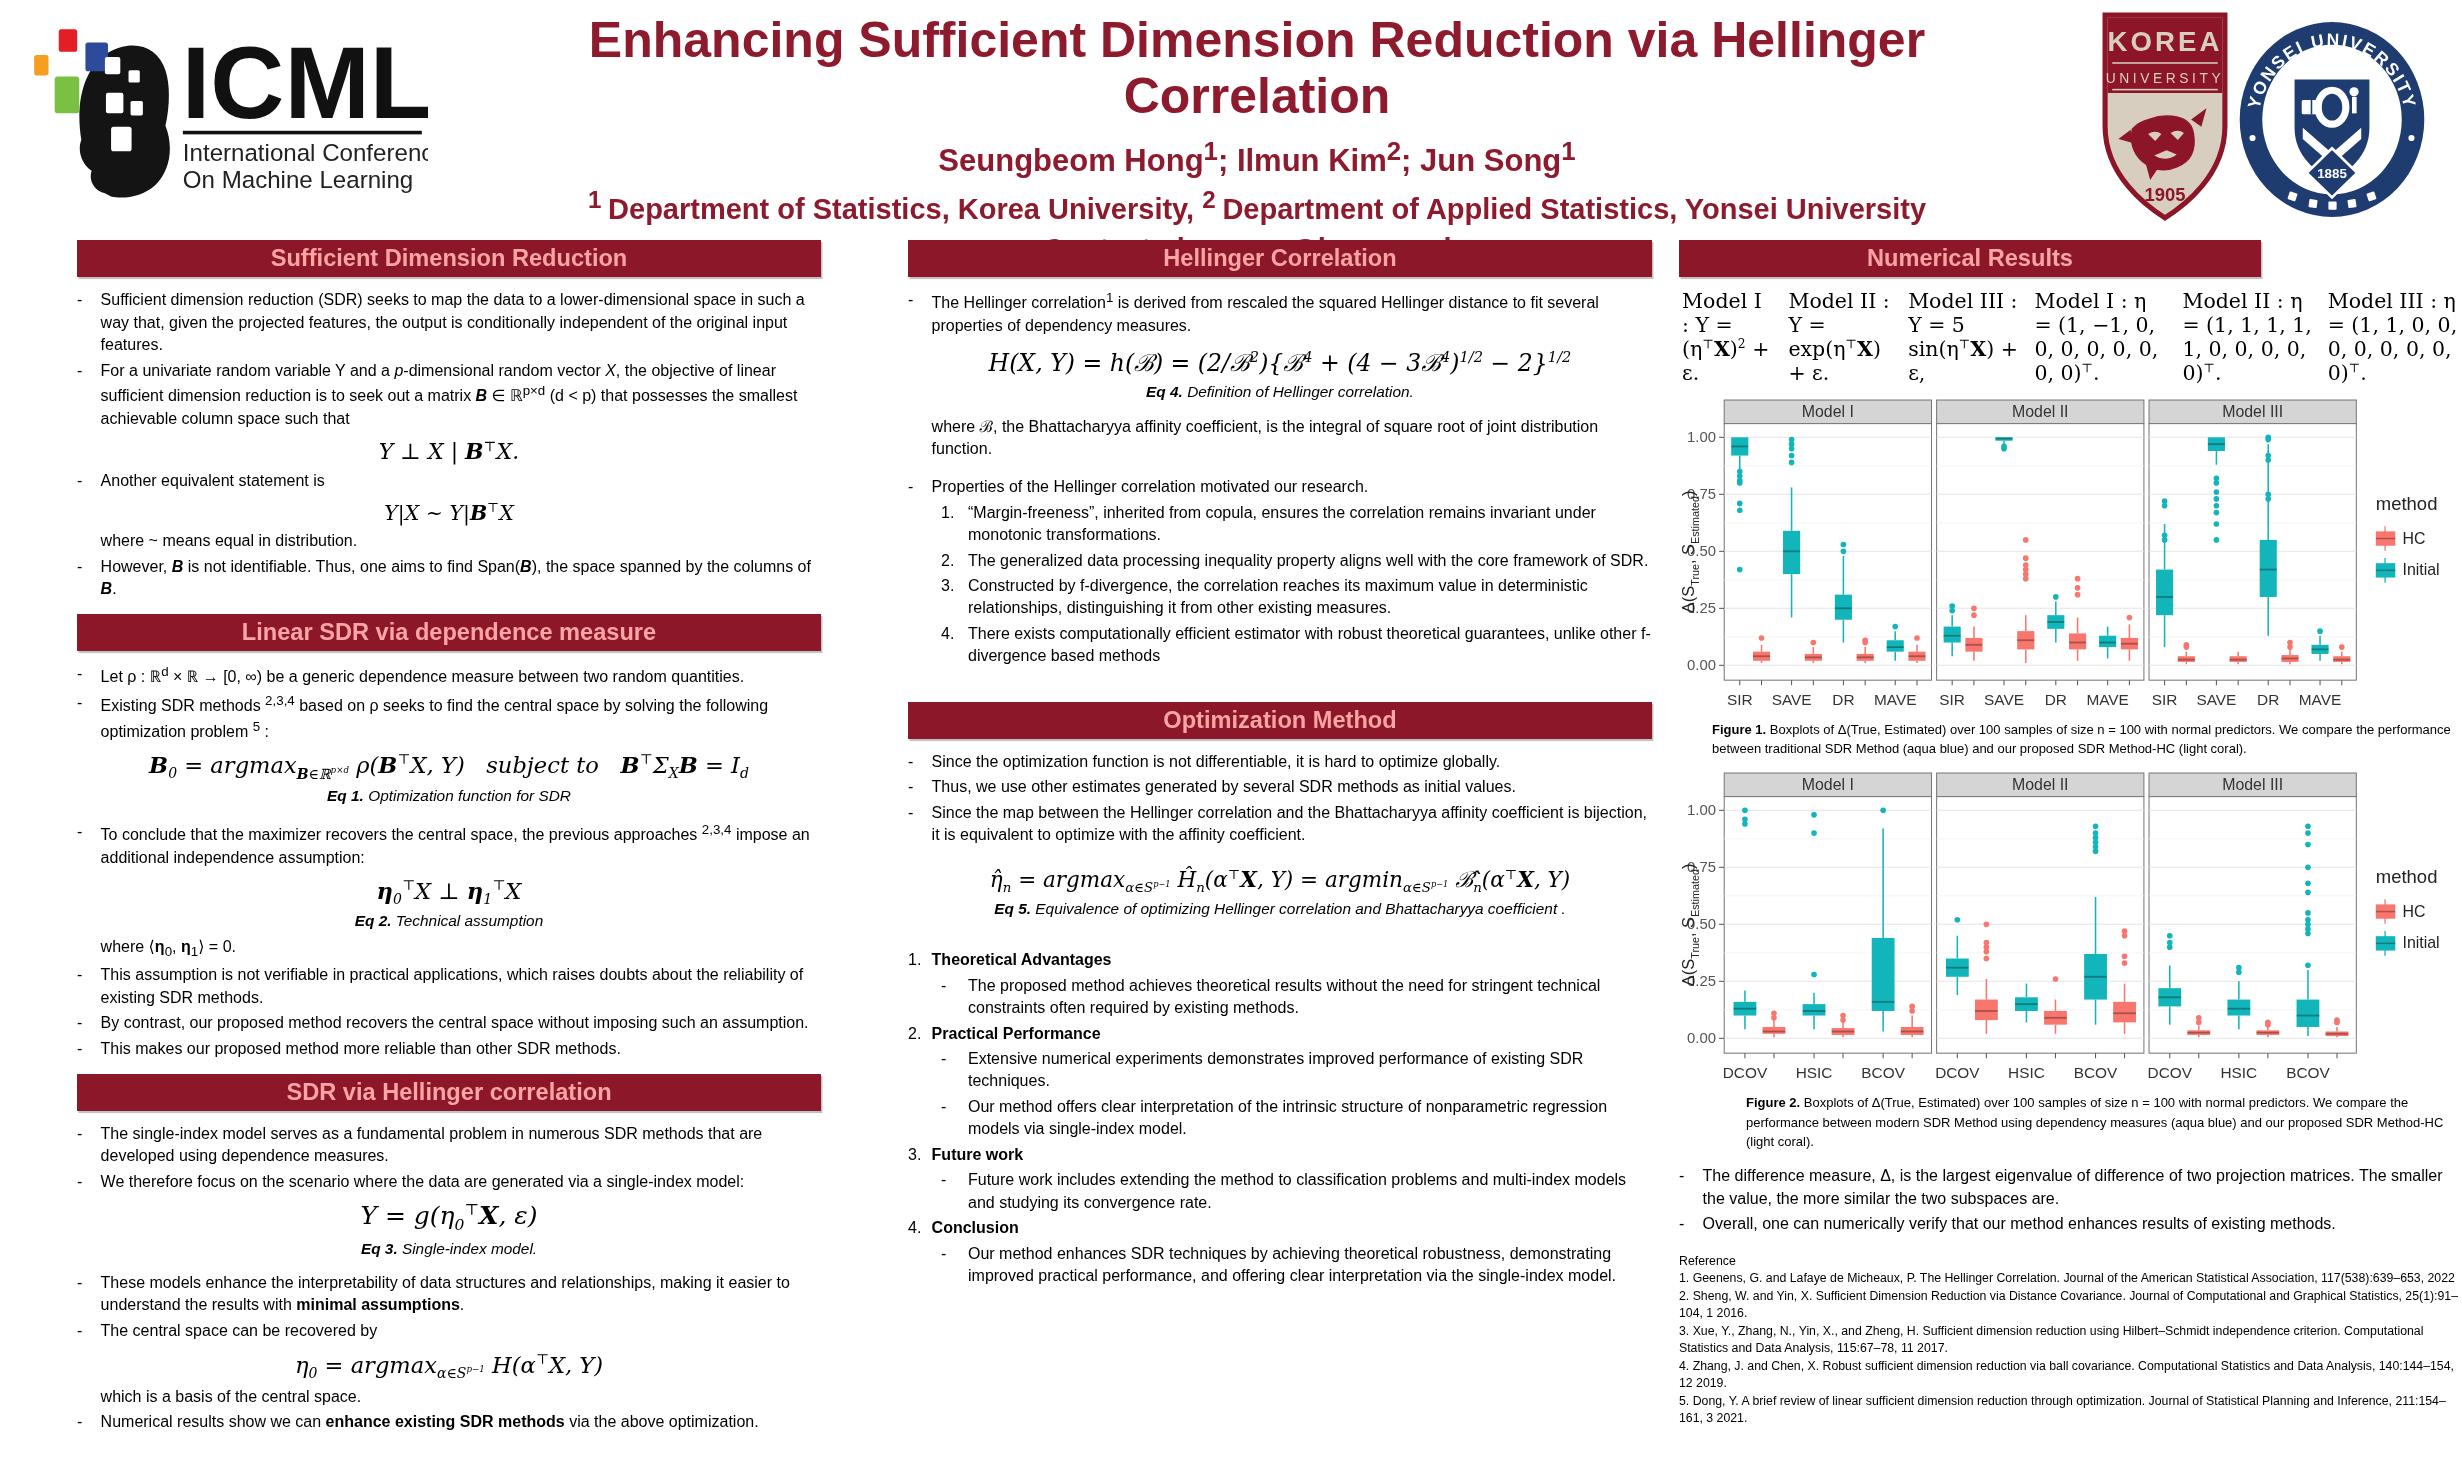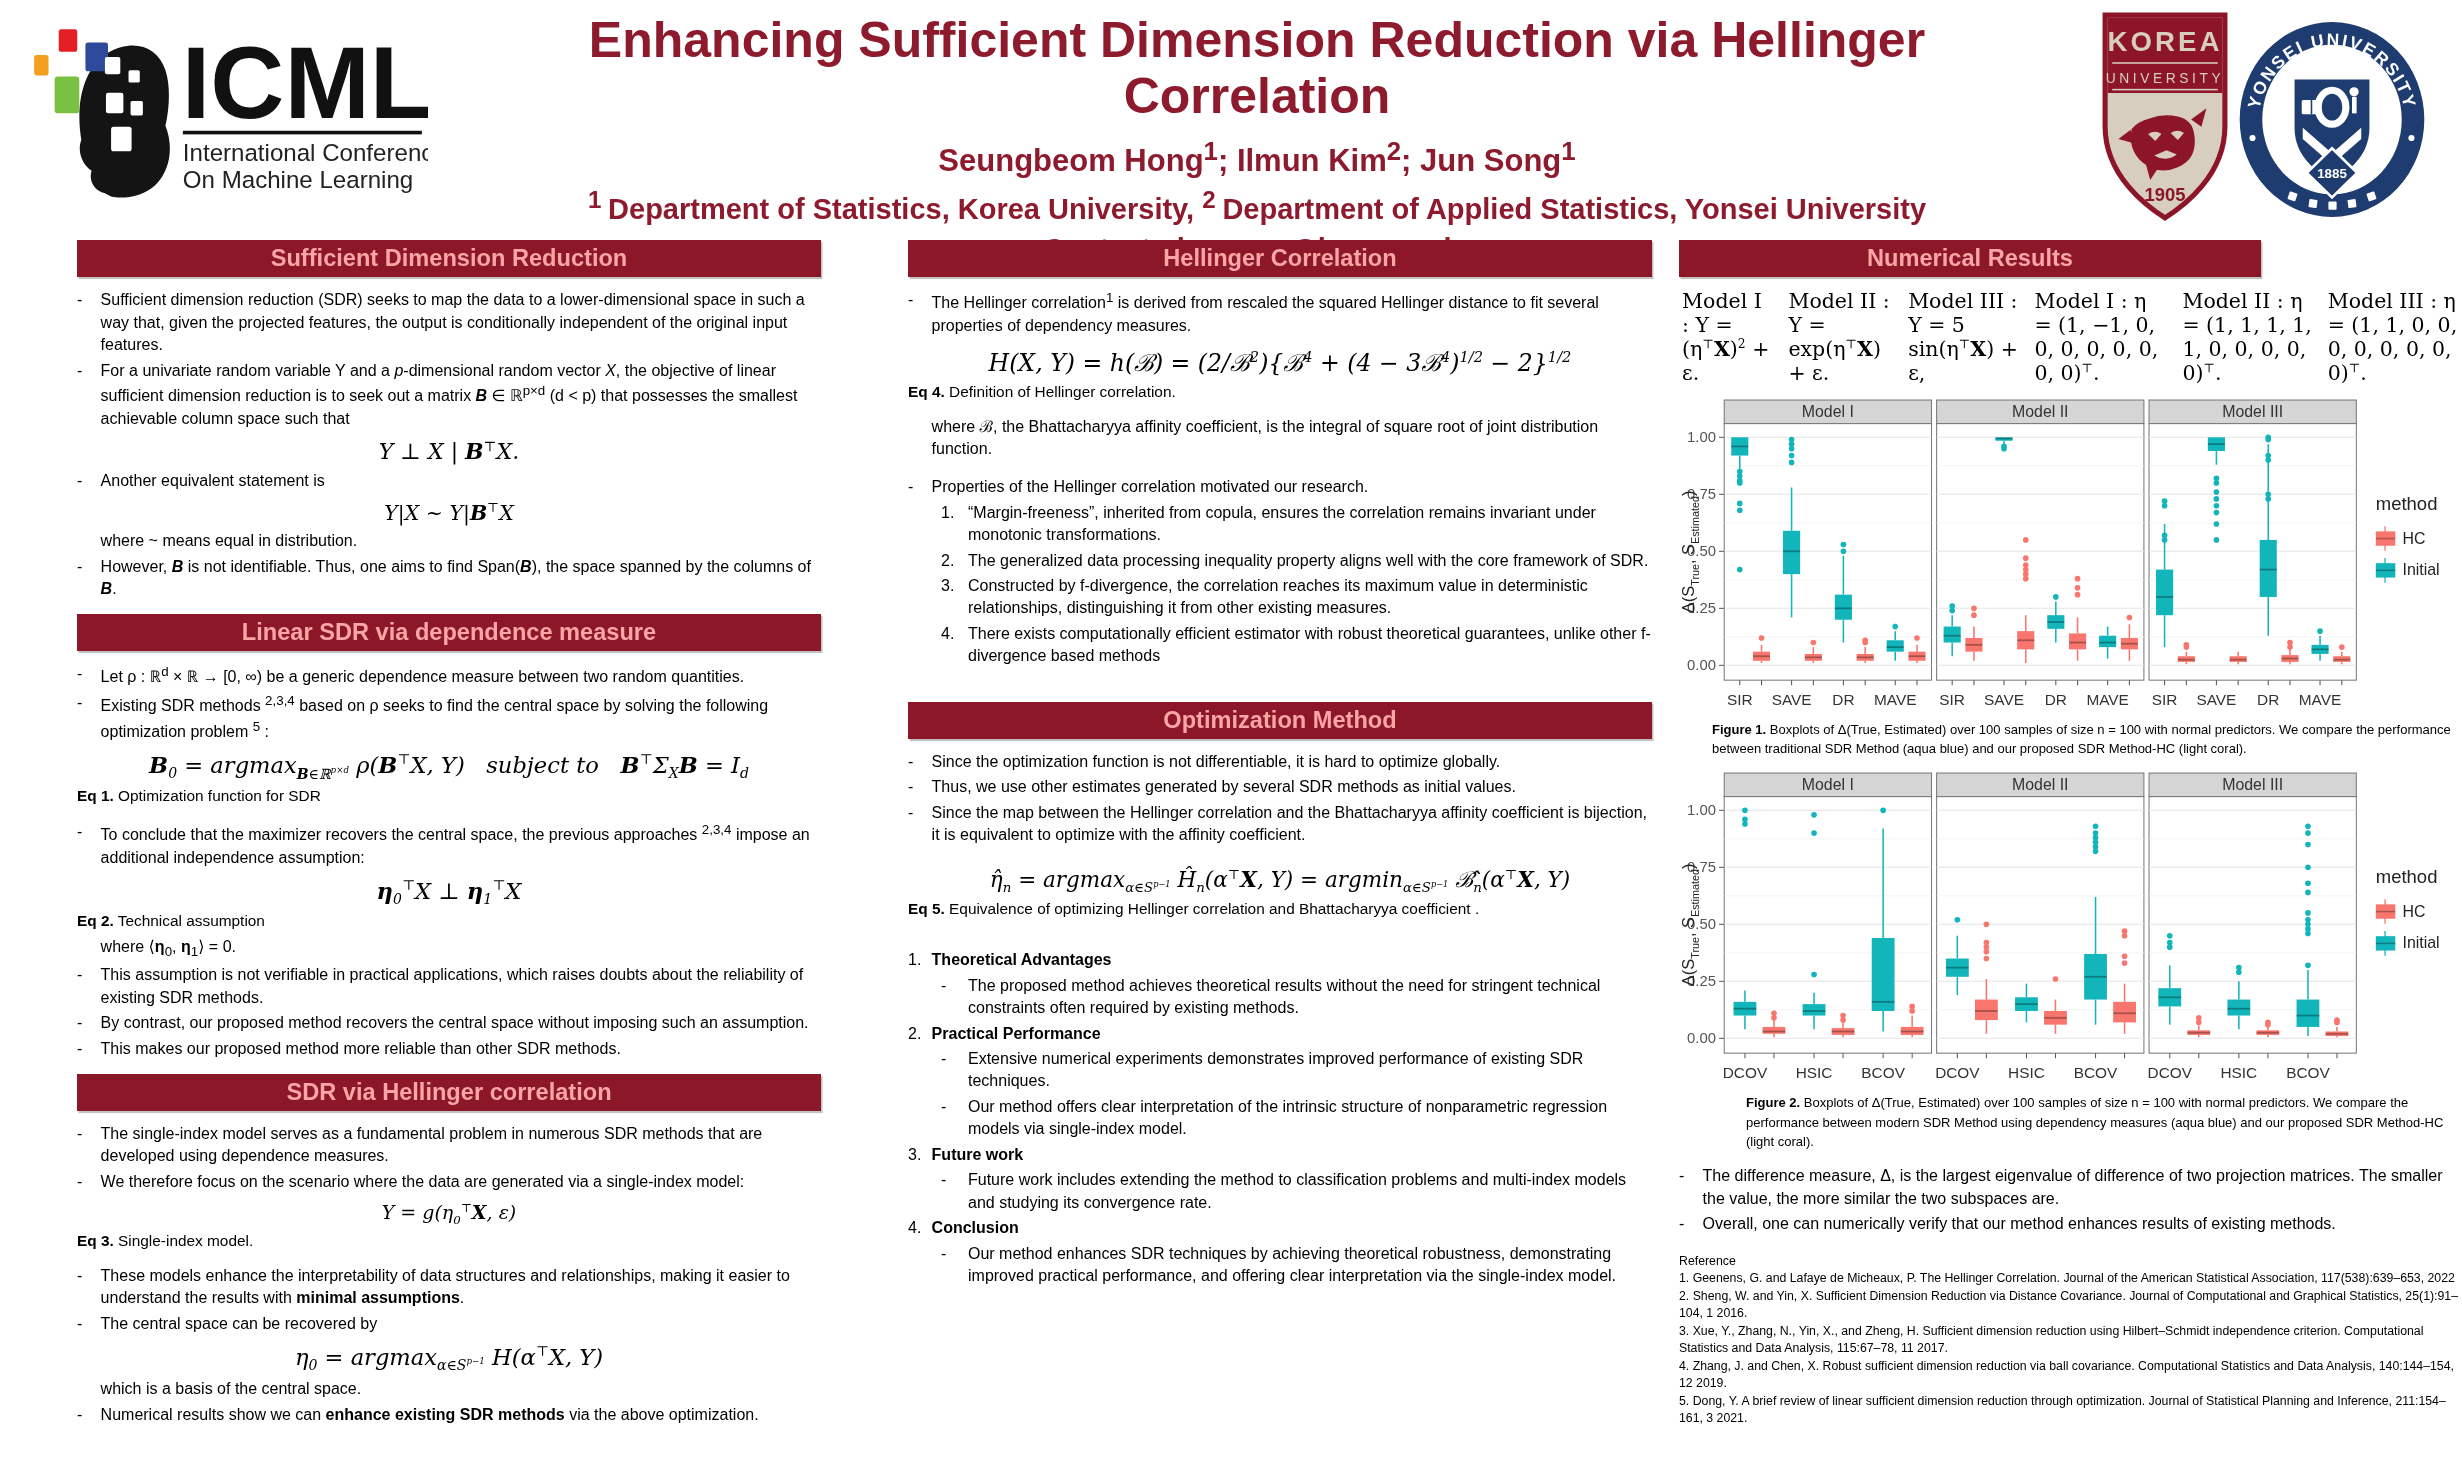--- a/index.html
+++ b/index.html
@@ -28,21 +28,21 @@
   .list{font-size:16px;line-height:1.40;}
   .brow{display:flex;margin:3.1px 0;}
   .bmark{flex:0 0 23.6px;}
   .btxt{flex:1;}
   .brow.bold > .btxt{font-weight:700;}
   .list .sub-list{margin-left:33px;}
   .sub-list .bmark{flex:0 0 27px;}
   .eq{text-align:center;font-family:"DejaVu Serif","Liberation Serif",serif;font-style:italic;
       margin:8.2px 0 5.1px 0;color:#000;}
   .eq sup,.eq sub{font-size:62%;}
-  .eqcap{text-align:left;font-size:15.4px;margin:2.1px 0 5.1px 0;}
+  .eqcap{text-align:center;font-size:15.4px;margin:2.1px 0 5.1px 0;font-style:italic;}
   .eqcap b{font-weight:700;}
   .models{display:flex;gap:13.3px;font-family:"DejaVu Serif","Liberation Serif",serif;
           font-size:20.5px;margin:7.2px 0 13.3px 3.1px;}
   .models .mcol{display:flex;gap:14.4px;}
   .models .mcol.l{flex:0 0 339px;}
   .models sup{font-size:60%;}
   .figwrap{margin:2.1px 0 2.1px 0;}
   .figcap{font-size:13px;line-height:1.5;padding:3.1px 5.1px 0 33px;color:#000;}
   .figcap.ind{padding-left:67px;}
   .refs{margin-top:17.4px;font-size:12.3px;line-height:1.42;}
@@ -205,21 +205,21 @@
       <div class="list">
         <div class="brow">
           <span class="bmark">-</span>
           <span class="btxt">The single-index model serves as a fundamental problem in numerous SDR methods that are developed using dependence measures.</span>
         </div>
         <div class="brow">
           <span class="bmark">-</span>
           <span class="btxt">We therefore focus on the scenario where the data are generated via a single-index model:</span>
         </div>
       </div>
-      <div class="eq" style="font-size: 19px;">Y = g(η<sub>0</sub><sup>⊤</sup><b>X</b>, ε)</div>
+      <div class="eq" style="font-size: 25px;">Y = g(η<sub>0</sub><sup>⊤</sup><b>X</b>, ε)</div>
       <div class="eqcap"><b>Eq 3.</b><span> Single-index model.</span></div>
       <div class="spacer" style="height: 6.2px;"></div>
       <div class="list">
         <div class="brow">
           <span class="bmark">-</span>
           <span class="btxt">These models enhance the interpretability of data structures and relationships, making it easier to understand the results with <b>minimal assumptions</b>.</span>
         </div>
         <div class="brow">
           <span class="bmark">-</span>
           <span class="btxt">The central space can be recovered by</span>

